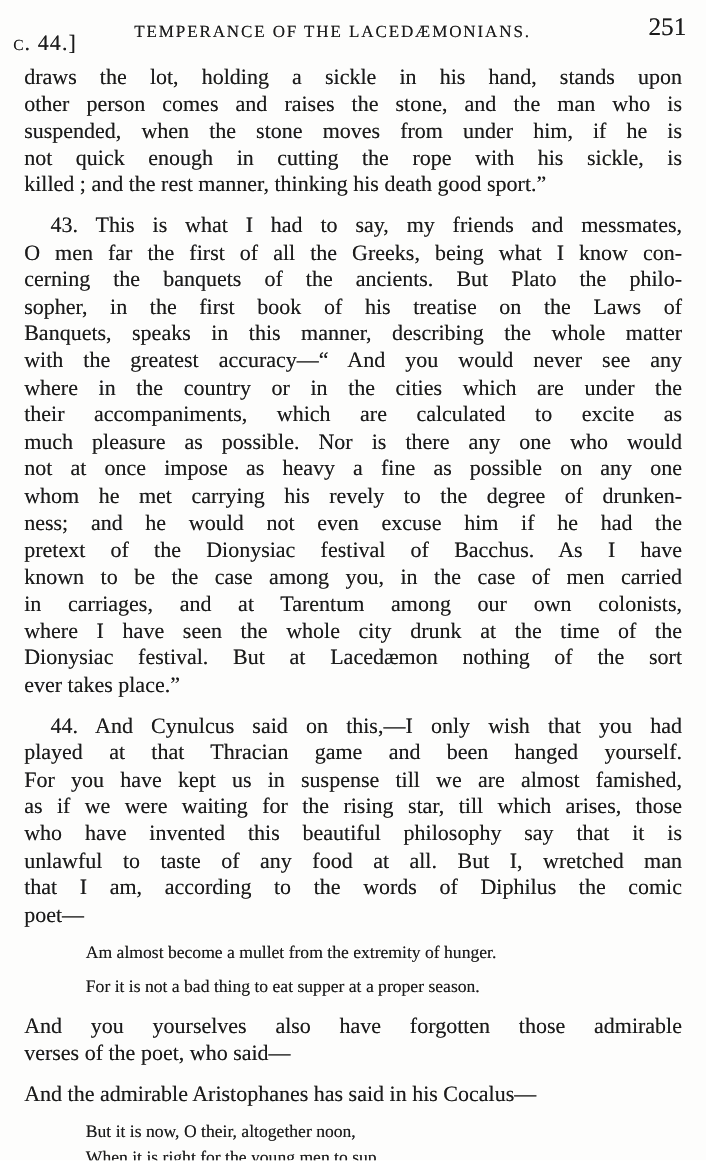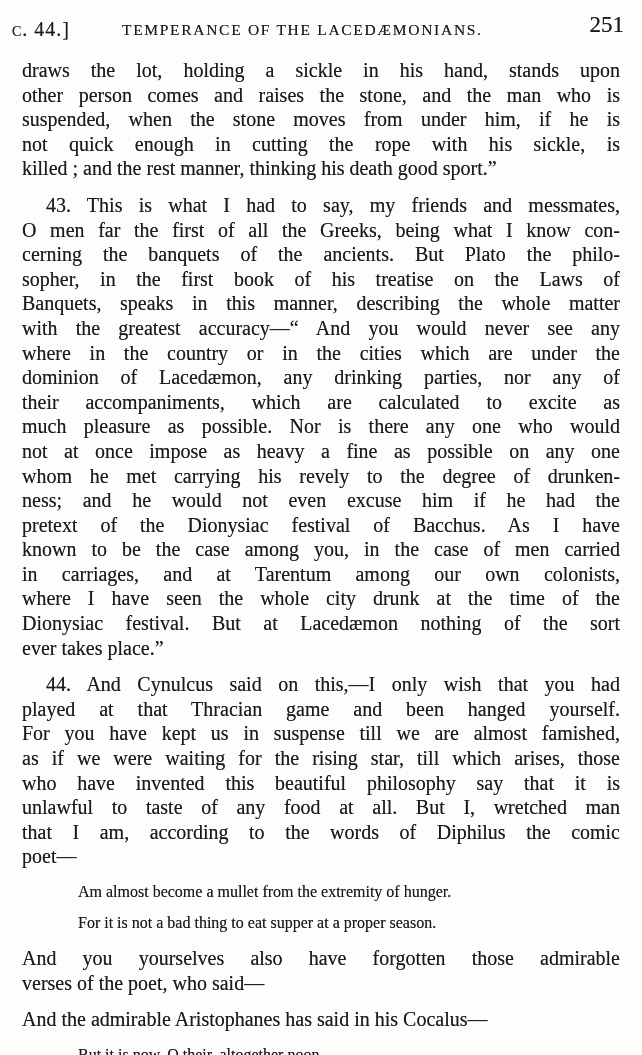--- a/index.html
+++ b/index.html
@@ -19,21 +19,21 @@
     overflow: hidden;
     text-shadow: 0 0 0.4px rgba(0,0,0,0.55);
   }
   .pageheader {
     position: relative;
     height: 34px;
   }
   .chapter-marker {
     position: absolute;
     left: 2px;
-    top: 6px;
+    top: 16px;
     font-variant: small-caps;
     font-size: 20px;
     letter-spacing: 1px;
   }
   .running-title {
     position: absolute;
     left: 47%;
     transform: translateX(-50%);
     top: 9px;
     font-size: 15.5px;
@@ -82,21 +82,20 @@
         <div class="line">killed ; and the rest manner, thinking his death good sport.”</div>
       </div>
       <div class="block para">
         <div class="line just indent">43. This is what I had to say, my friends and messmates,</div>
         <div class="line just">O men far the first of all the Greeks, being what I know con-</div>
         <div class="line just">cerning the banquets of the ancients. But Plato the philo-</div>
         <div class="line just">sopher, in the first book of his treatise on the Laws of</div>
         <div class="line just">Banquets, speaks in this manner, describing the whole matter</div>
         <div class="line just">with the greatest accuracy—“ And you would never see any</div>
         <div class="line just">where in the country or in the cities which are under the</div>
-        <div class="line just">dominion of Lacedæmon, any drinking parties, nor any of</div>
         <div class="line just">their accompaniments, which are calculated to excite as</div>
         <div class="line just">much pleasure as possible. Nor is there any one who would</div>
         <div class="line just">not at once impose as heavy a fine as possible on any one</div>
         <div class="line just">whom he met carrying his revely to the degree of drunken-</div>
         <div class="line just">ness; and he would not even excuse him if he had the</div>
         <div class="line just">pretext of the Dionysiac festival of Bacchus. As I have</div>
         <div class="line just">known to be the case among you, in the case of men carried</div>
         <div class="line just">in carriages, and at Tarentum among our own colonists,</div>
         <div class="line just">where I have seen the whole city drunk at the time of the</div>
         <div class="line just">Dionysiac festival. But at Lacedæmon nothing of the sort</div>

